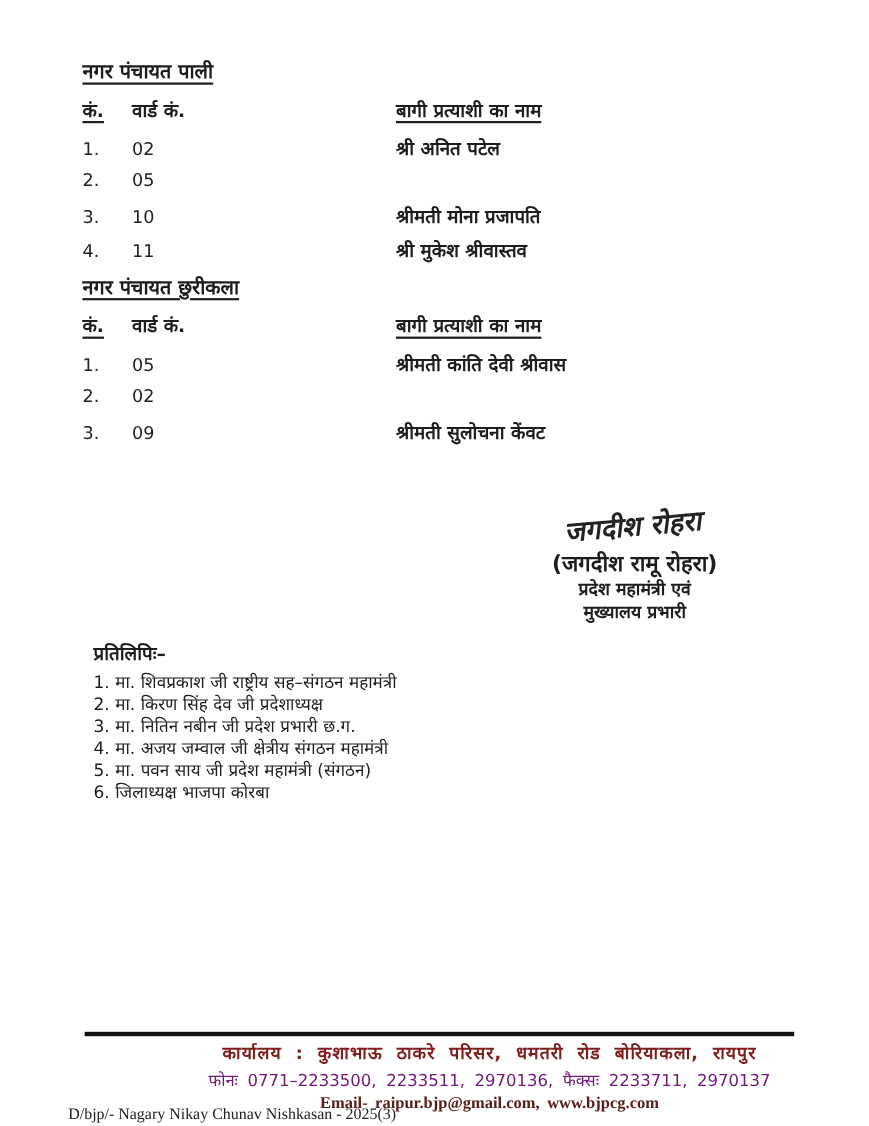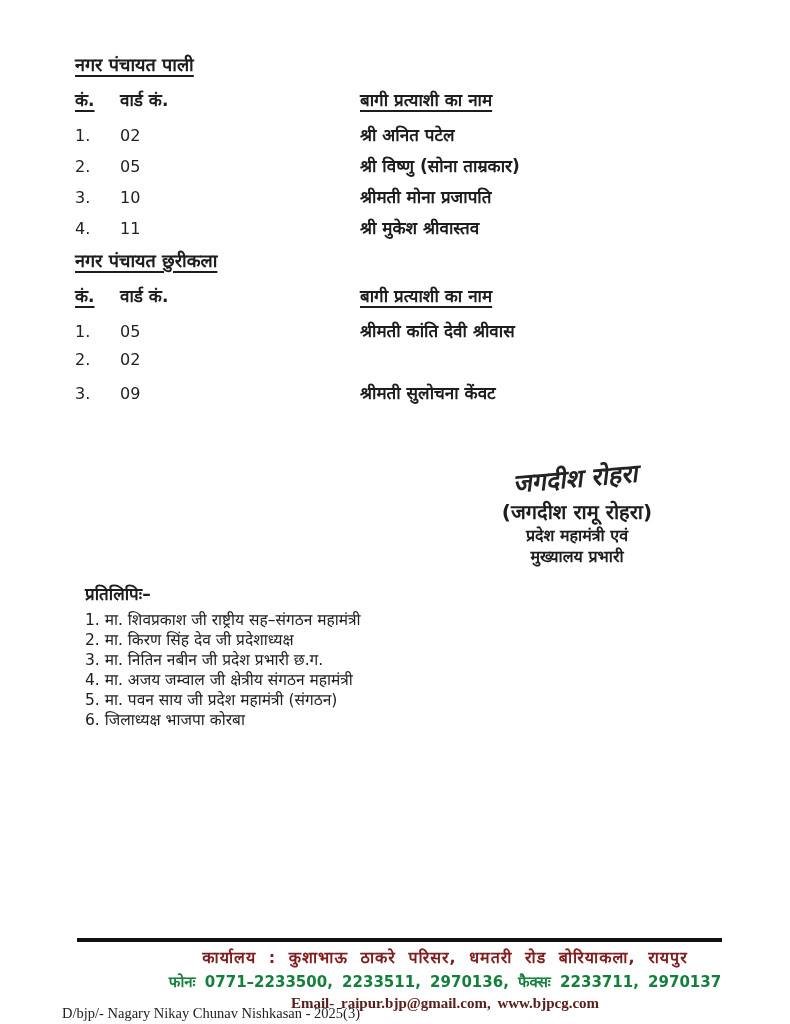--- a/index.html
+++ b/index.html
@@ -44,21 +44,21 @@
   .copies-label{font-size:17px;font-weight:700;margin:0 0 5px 0;}
   .copy-item{font-size:15.5px;font-weight:500;line-height:20px;white-space:nowrap;}
   
   .frule{position:absolute;top:938px;left:77px;width:645px;height:4px;background:#111;}
   .flines{position:absolute;top:946px;left:115px;width:660px;text-align:center;}
   .faddr{
     font-size:16px;font-weight:700;color:#7f1d1d;
     letter-spacing:1px;word-spacing:6px;white-space:nowrap;
   }
   .fphone{
-    font-size:15px;font-weight:700;color:#15803d;
+    font-size:15px;font-weight:400;color:#701a75;
     margin-top:3px;word-spacing:4px;white-space:nowrap;
   }
   .femail{
     font-family:Liberation Serif, serif;
     font-size:15px;font-weight:700;color:#58201b;
     margin-top:4px;word-spacing:3px;white-space:nowrap;text-align:center;
   }
   .ref{
     position:absolute;top:1005px;left:62px;
     font-family:"Liberation Serif","DejaVu Serif",serif;
@@ -78,21 +78,20 @@
       <span class="u">बागी प्रत्याशी का नाम</span>
     </div>
     <div class="trow">
       <span class="sno">1.</span>
       <span class="ward">02</span>
       <span class="cname">श्री अनित पटेल</span>
     </div>
     <div class="trow">
       <span class="sno">2.</span>
       <span class="ward">05</span>
-      <span class="cname">श्री विष्णु (सोना ताम्रकार)</span>
     </div>
     <div class="trow">
       <span class="sno">3.</span>
       <span class="ward">10</span>
       <span class="cname">श्रीमती मोना प्रजापति</span>
     </div>
     <div class="trow">
       <span class="sno">4.</span>
       <span class="ward">11</span>
       <span class="cname">श्री मुकेश श्रीवास्तव</span>

